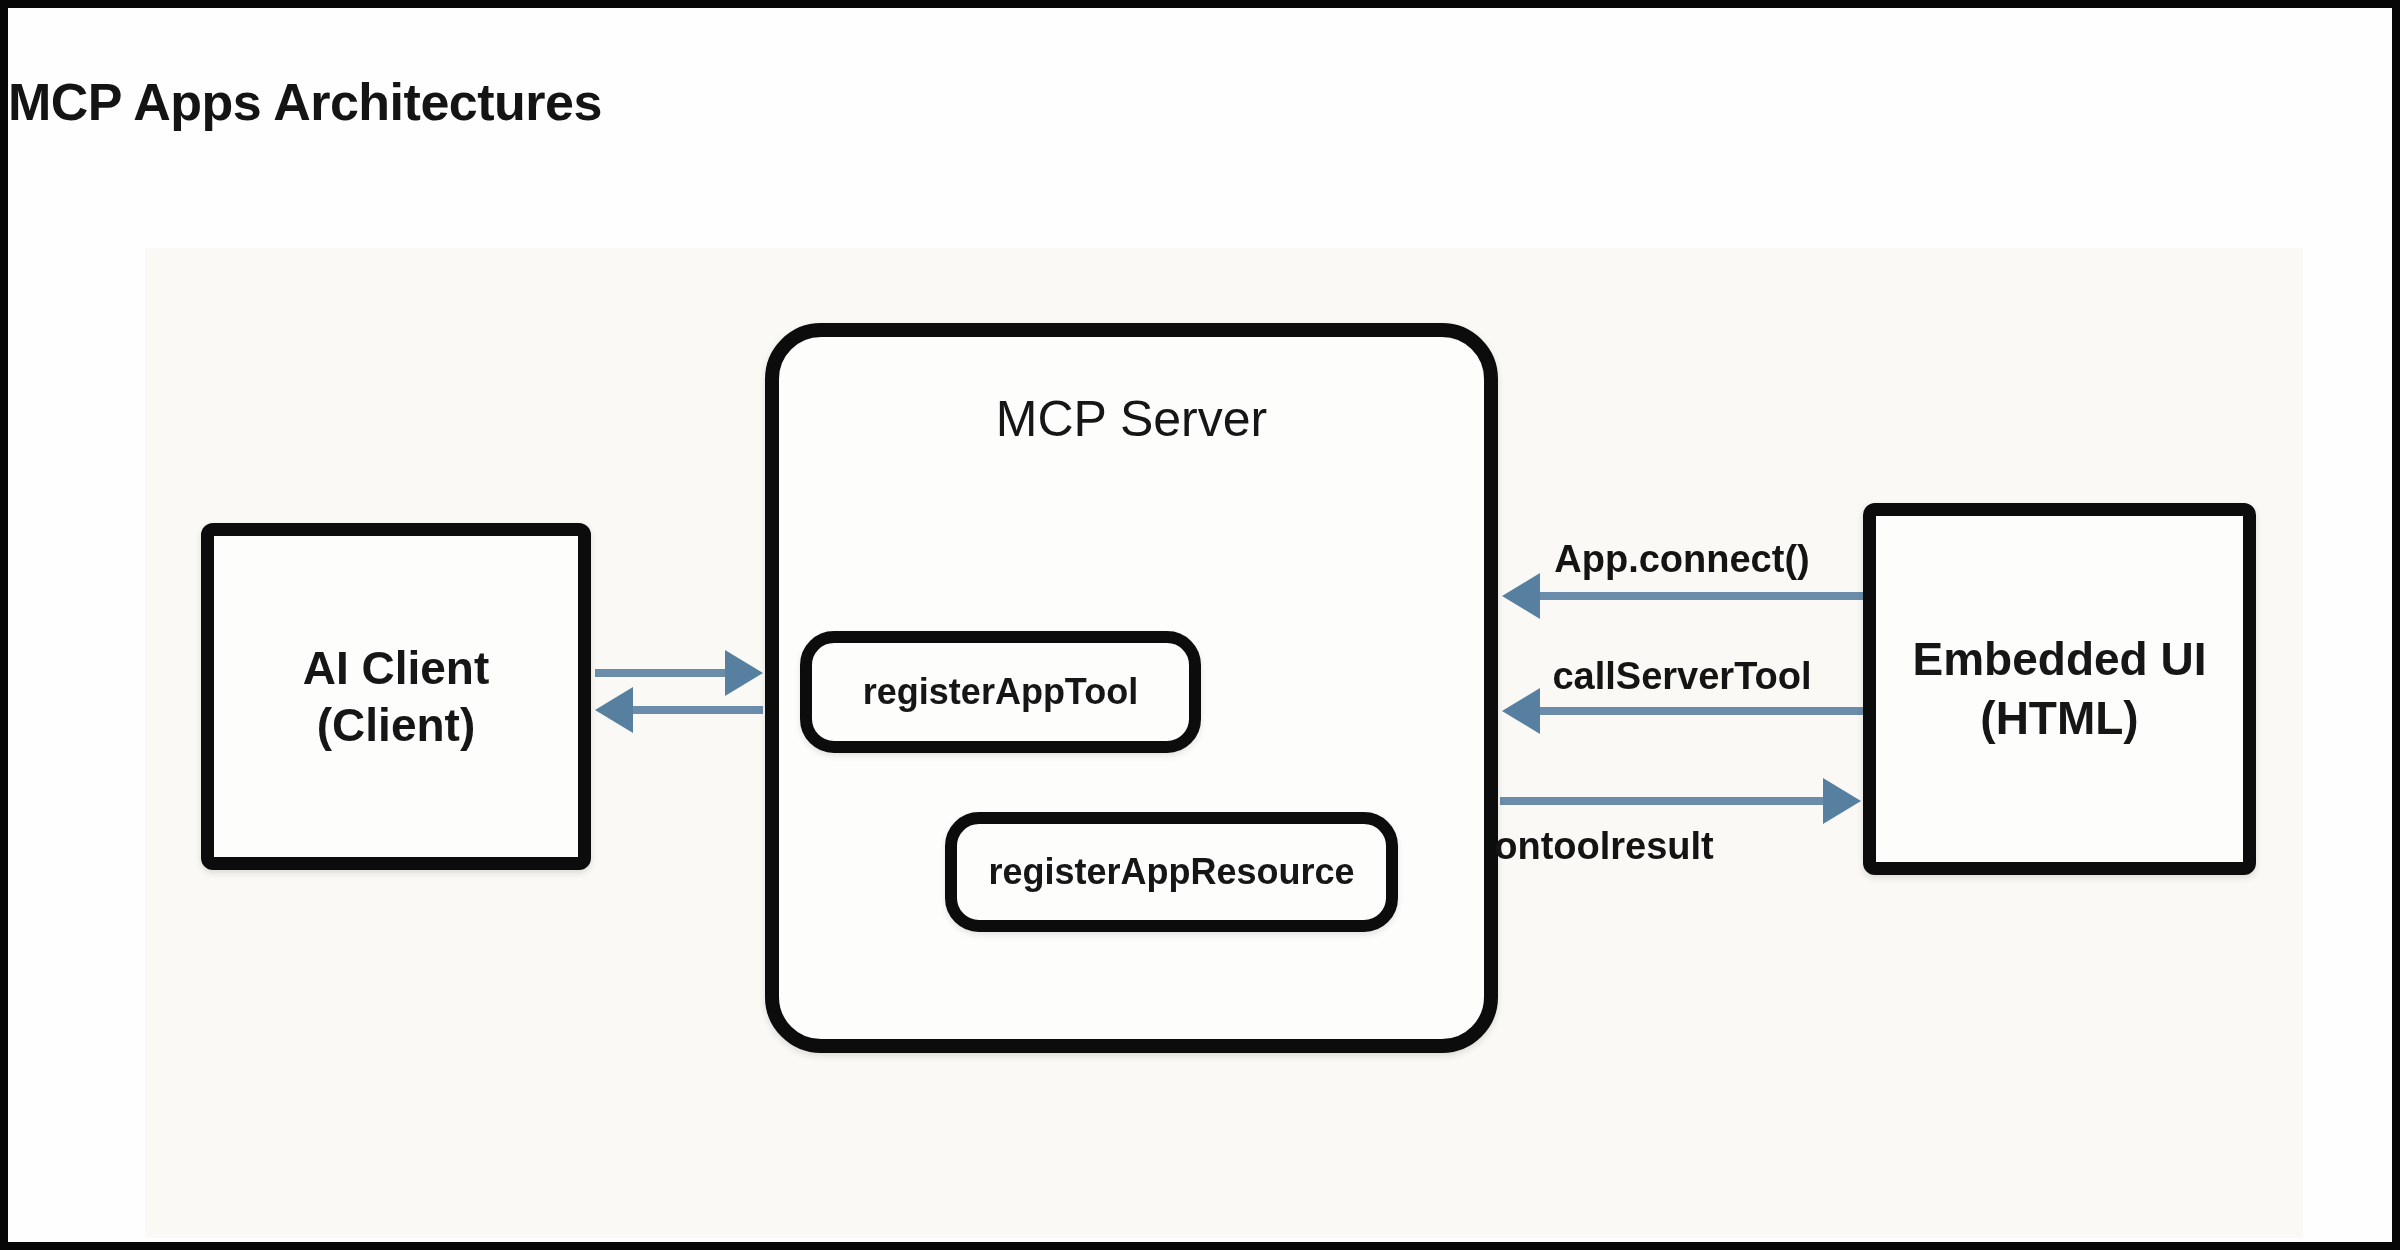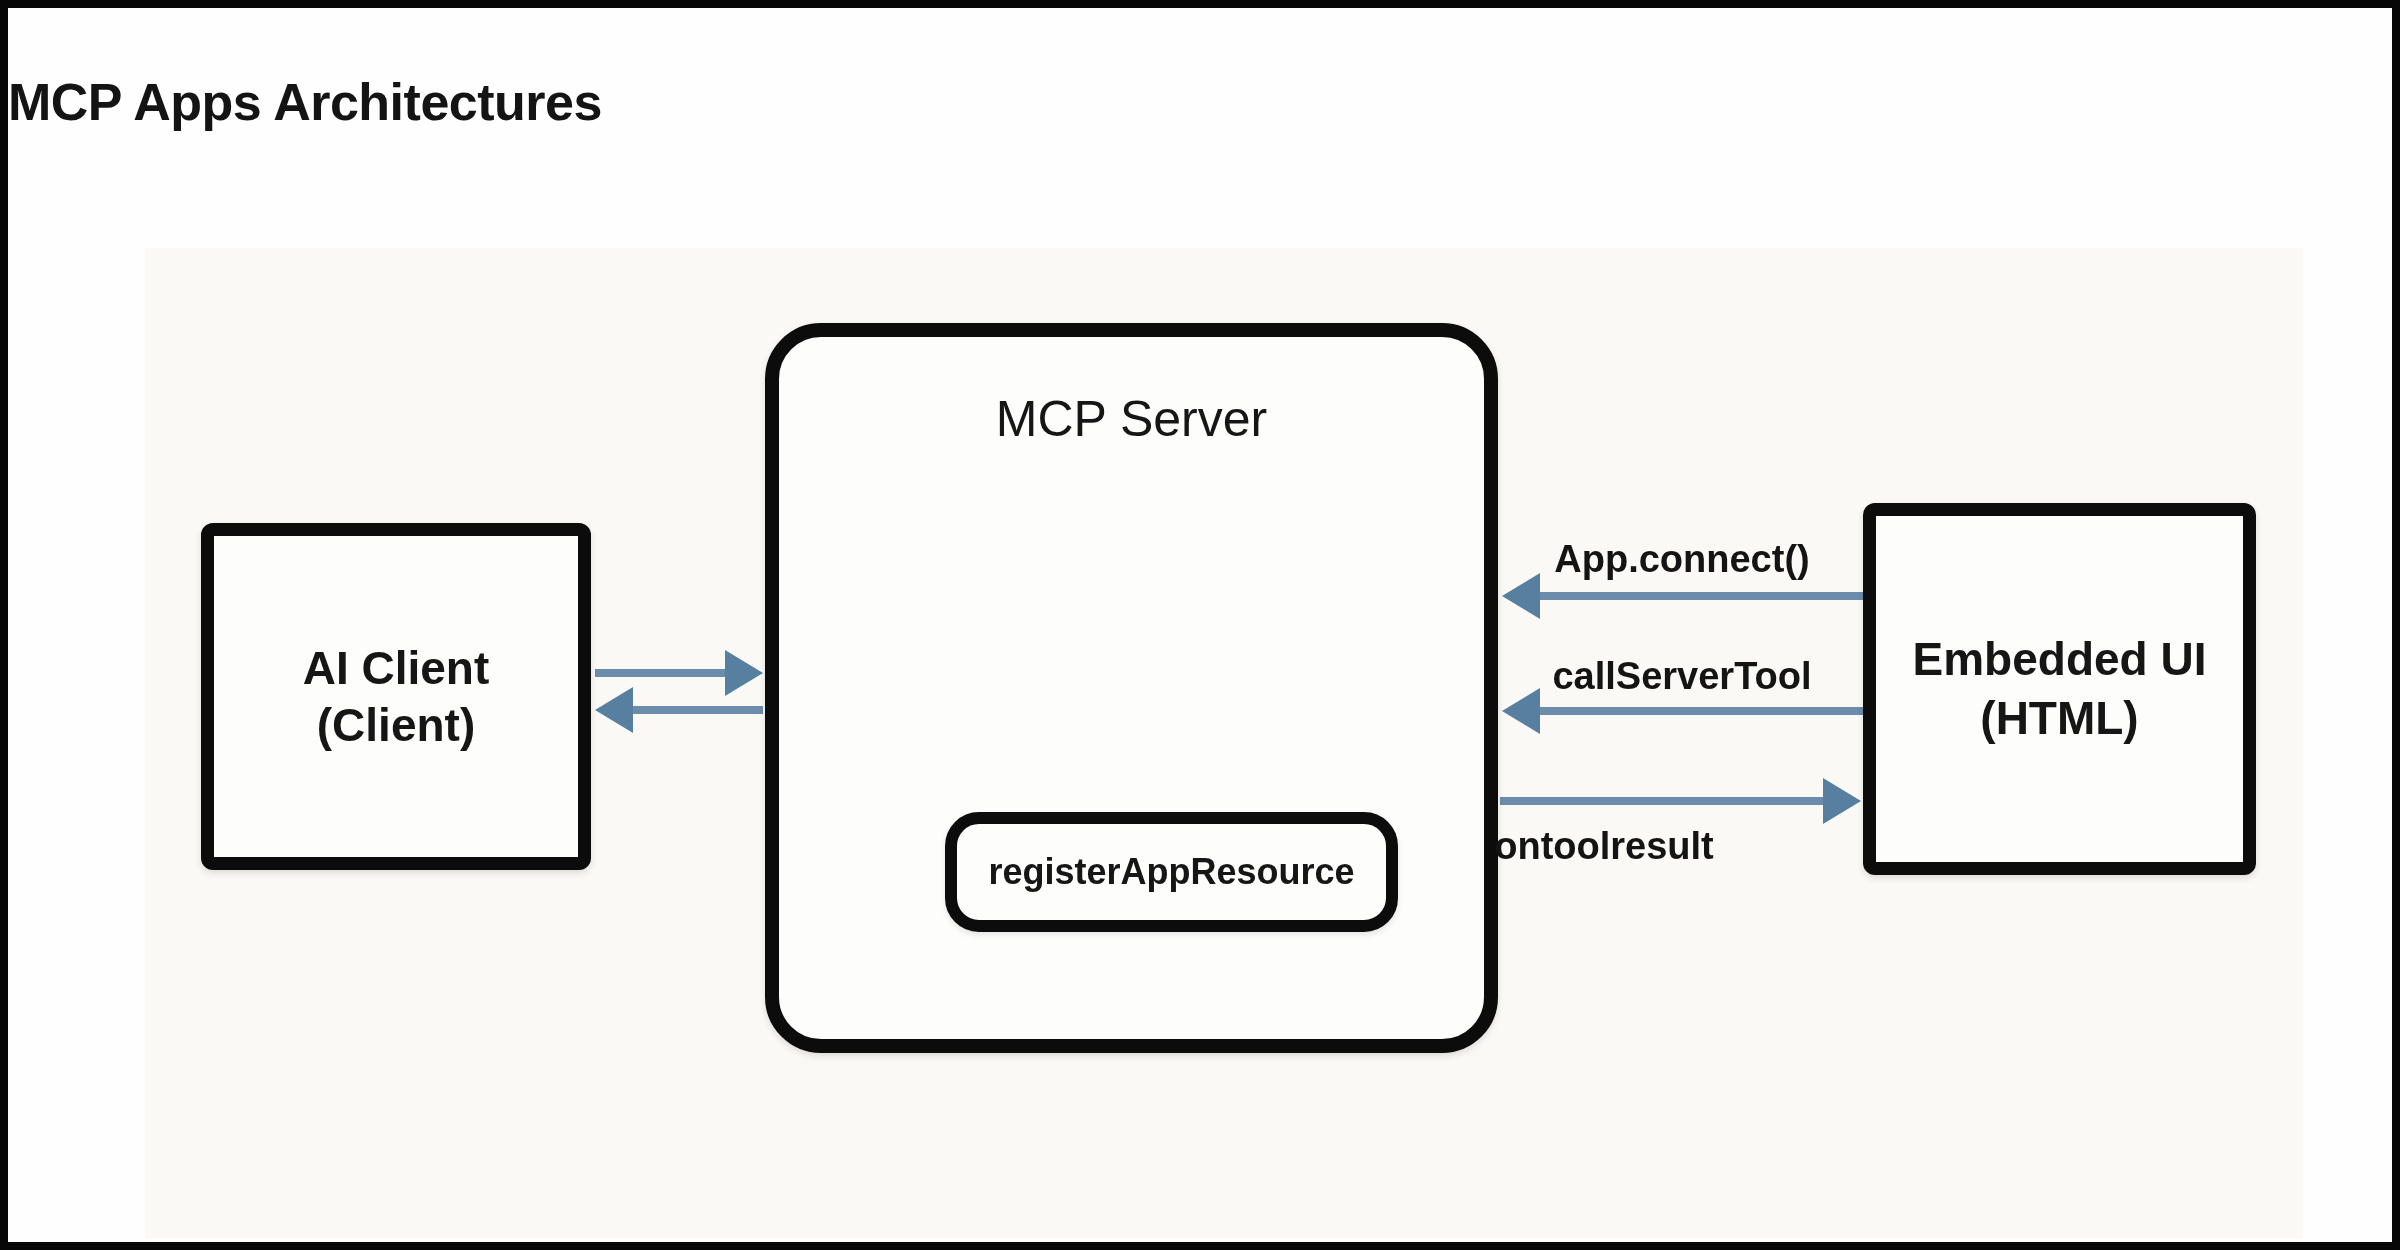--- a/index.html
+++ b/index.html
@@ -110,20 +110,23 @@
 
   <div class="node" id="ai-client">
     <span class="line">AI Client</span>
     <span class="line">(Client)</span>
   </div>
 
   <div class="node" id="mcp-server">
     <div class="box-title">MCP Server</div>
   </div>
 
+  <div class="subnode" id="register-app-tool">
+    <span>registerAppTool</span>
+  </div>
 
   <div class="subnode" id="register-app-resource">
     <span>registerAppResource</span>
   </div>
 
   <div class="node" id="embedded-ui">
     <span class="line">Embedded UI</span>
     <span class="line">(HTML)</span>
   </div>
 

